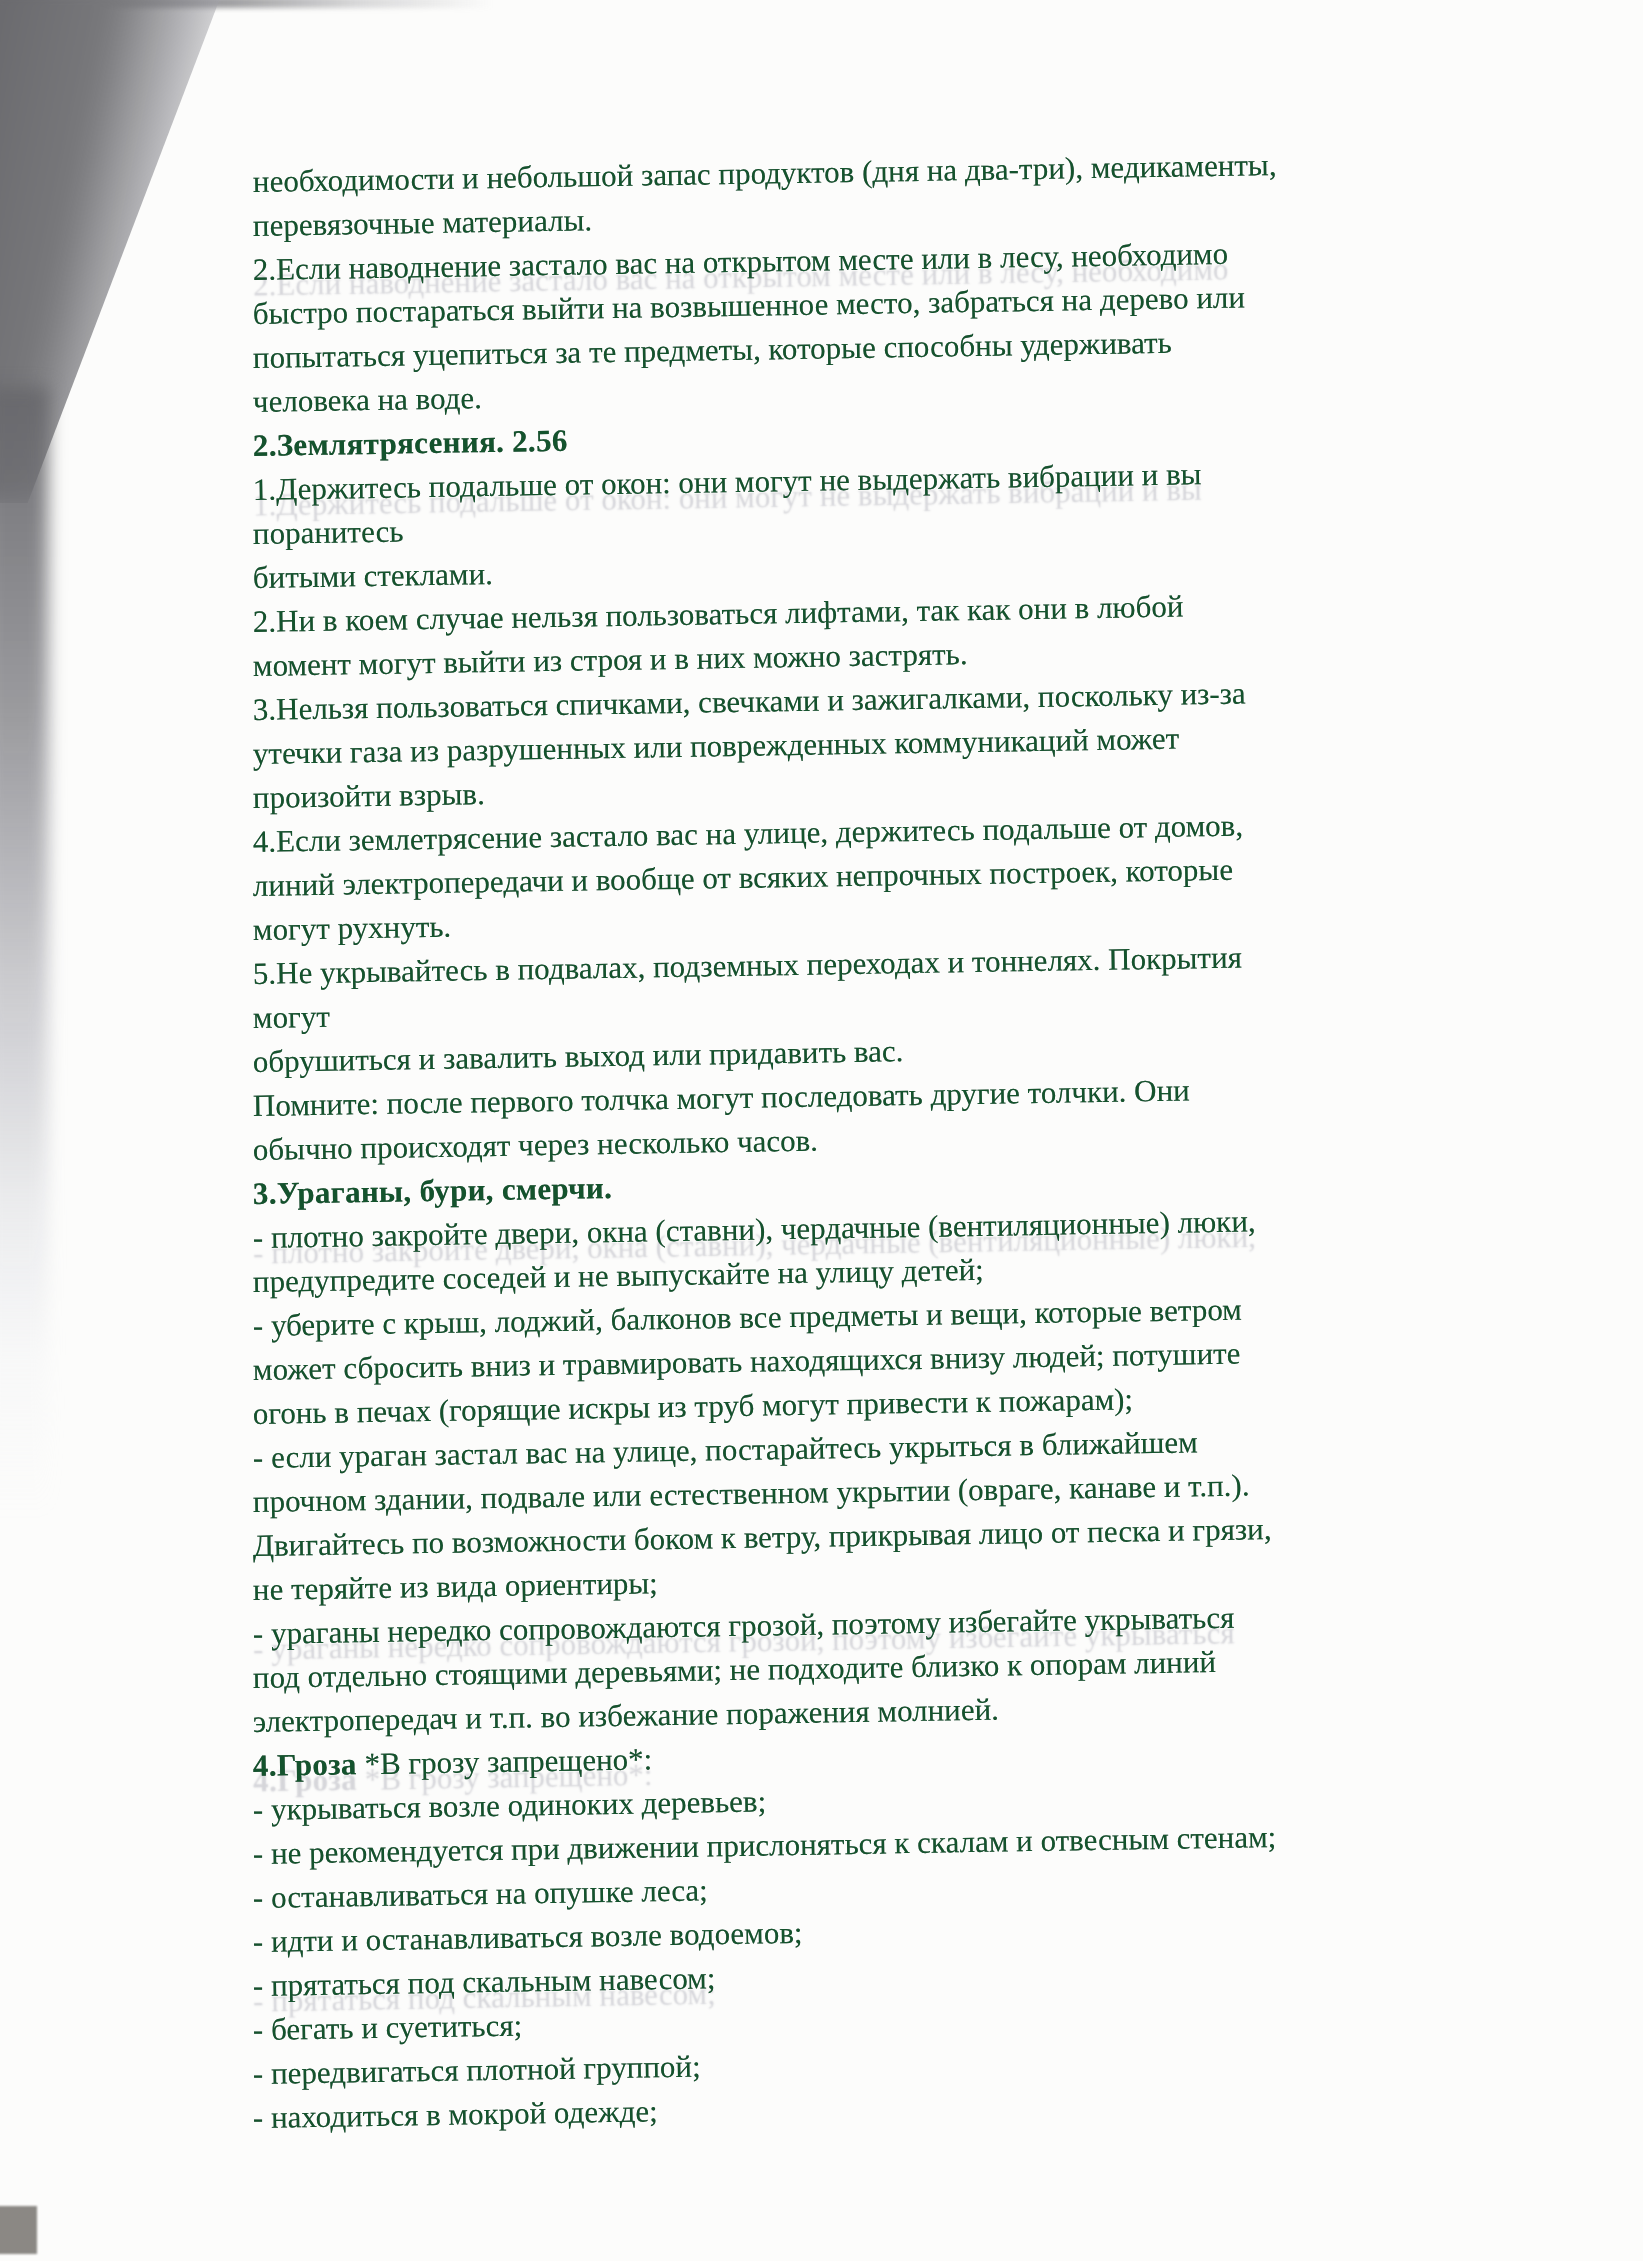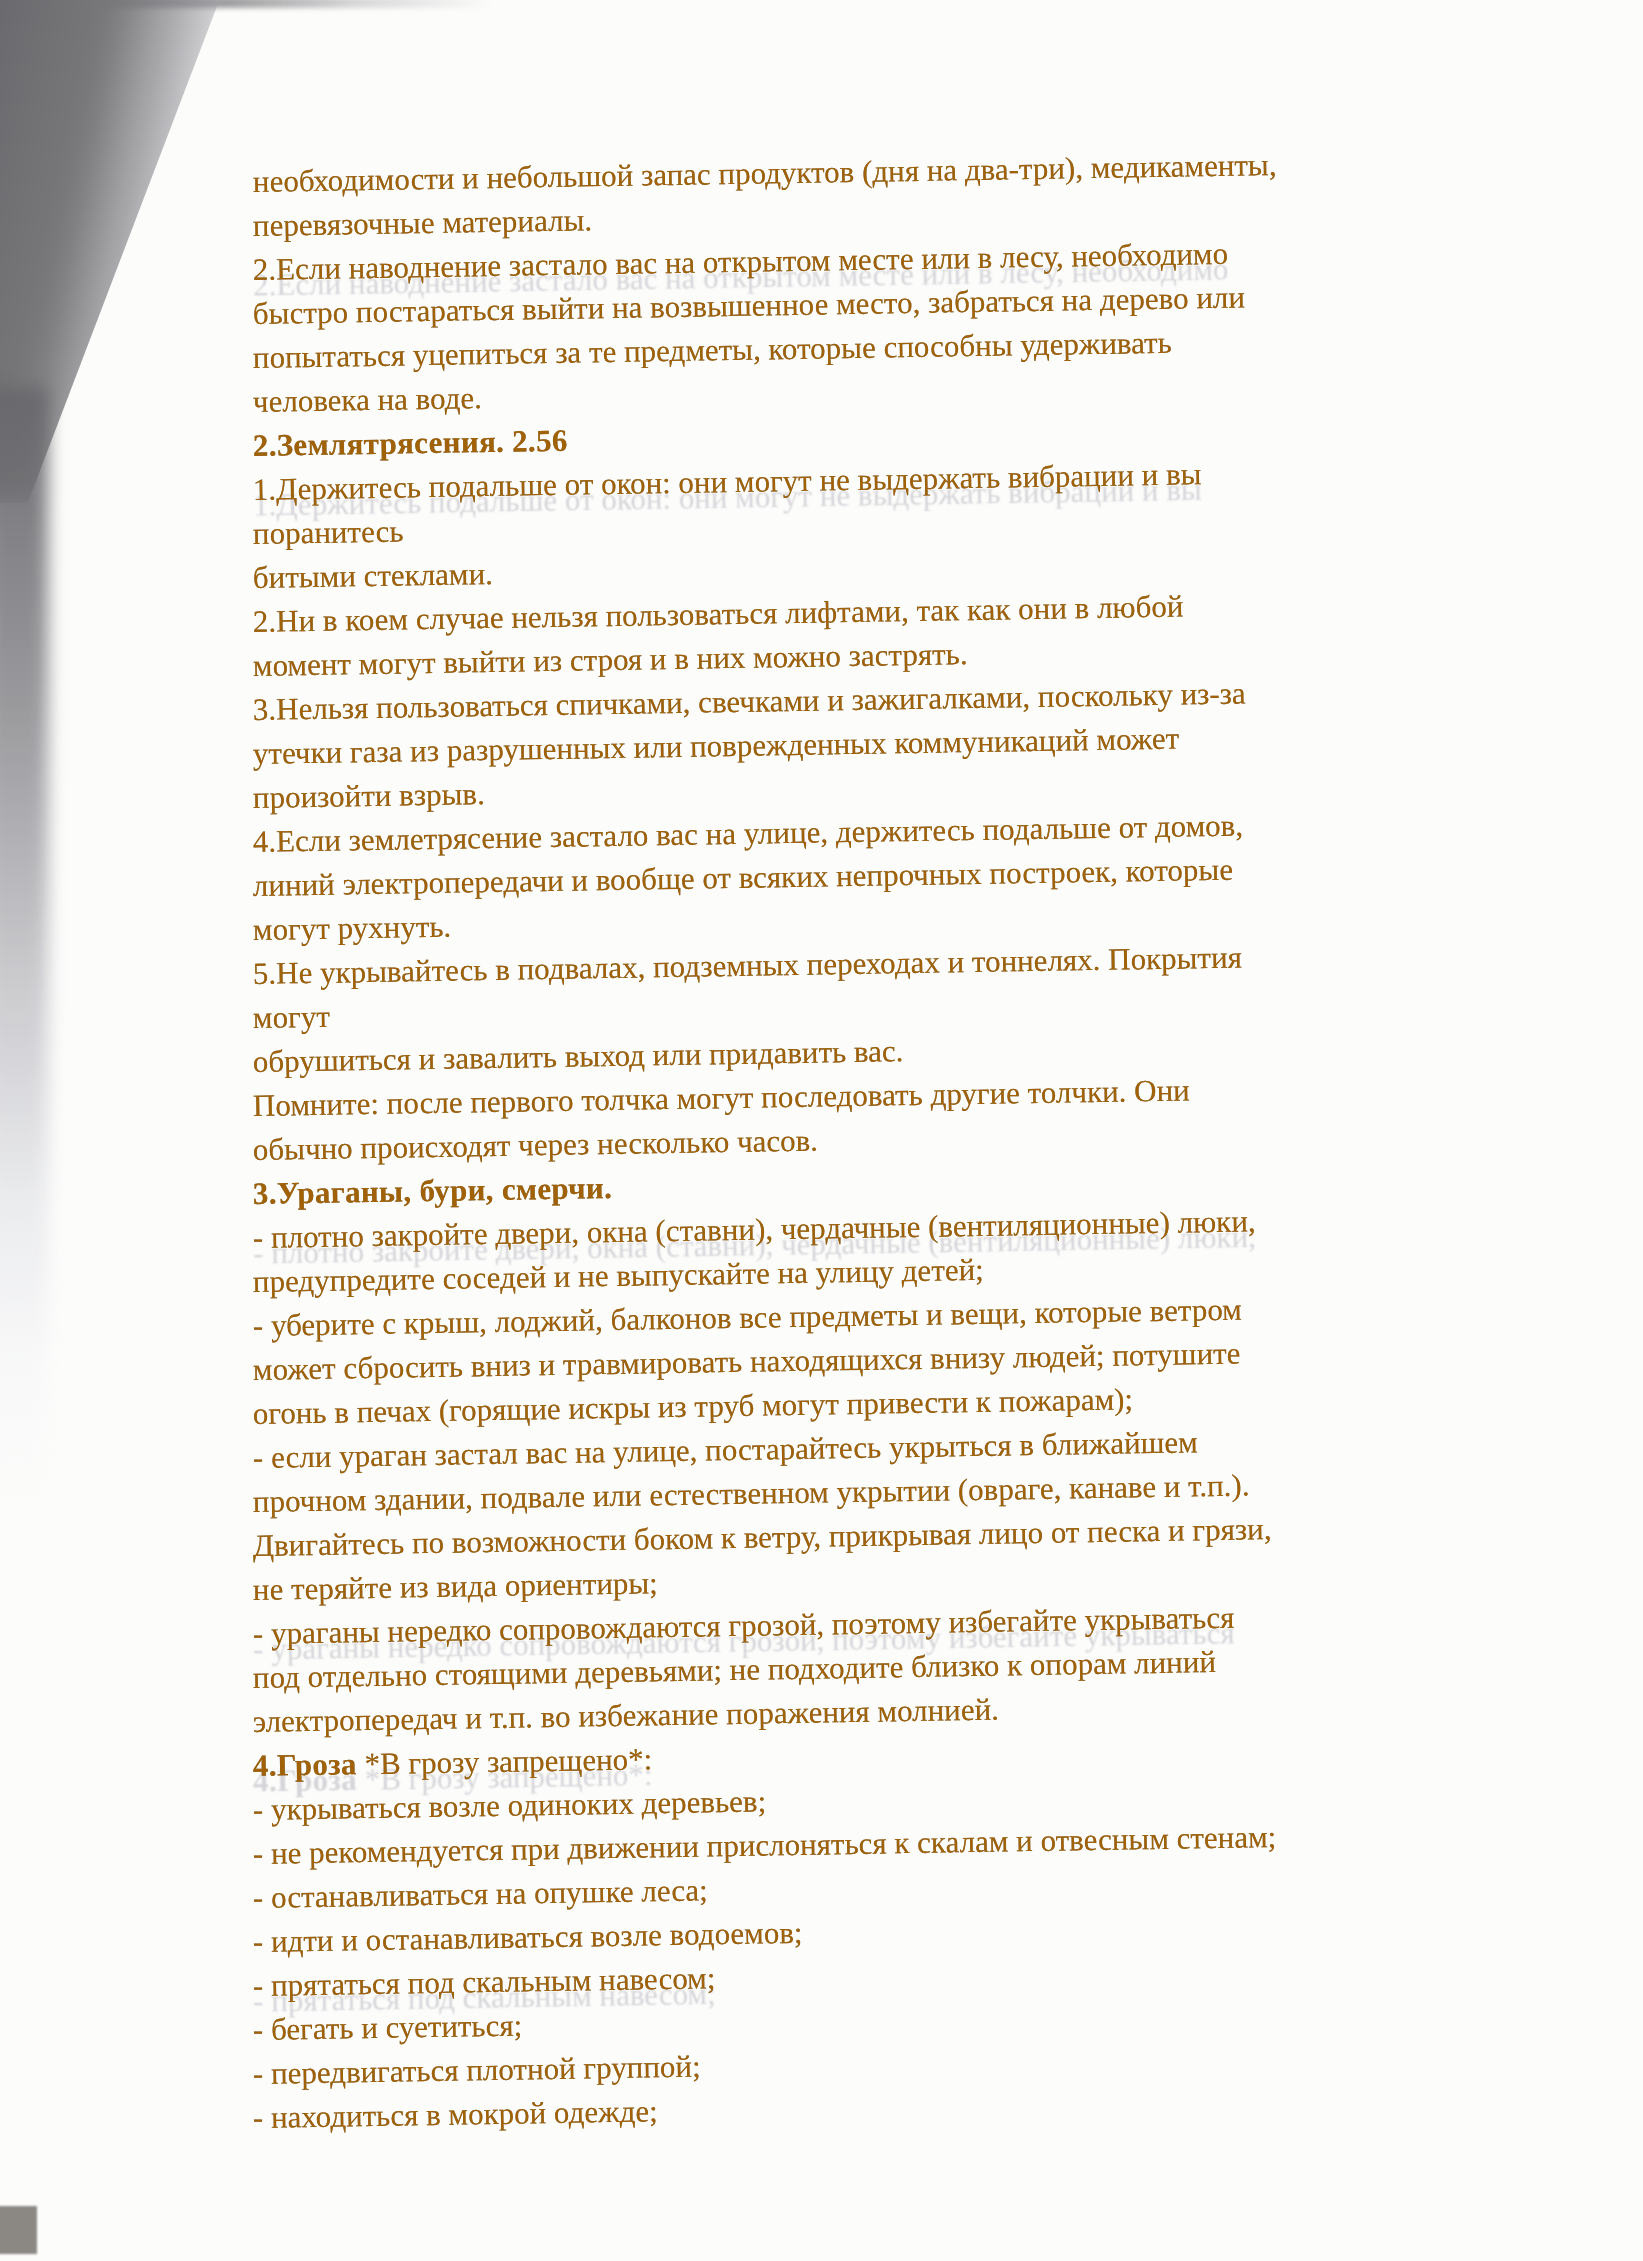--- a/index.html
+++ b/index.html
@@ -64,21 +64,21 @@
     filter: blur(1.3px);
   }
   
   .text-block {
     position: absolute;
     left: 253px;
     top: 160px;
     width: 1321px;
     font-family: "Liberation Serif", "DejaVu Serif", serif;
     font-size: 31px;
-    color: #a16207;
+    color: #14532d;
   }
   .line {
     height: 44px;
     line-height: 44px;
     white-space: nowrap;
     transform: rotate(-0.95deg);
     transform-origin: 0 60%;
     text-shadow: 0 0 0.6px rgba(45,45,51,0.55);
   }
   .line .bold {

